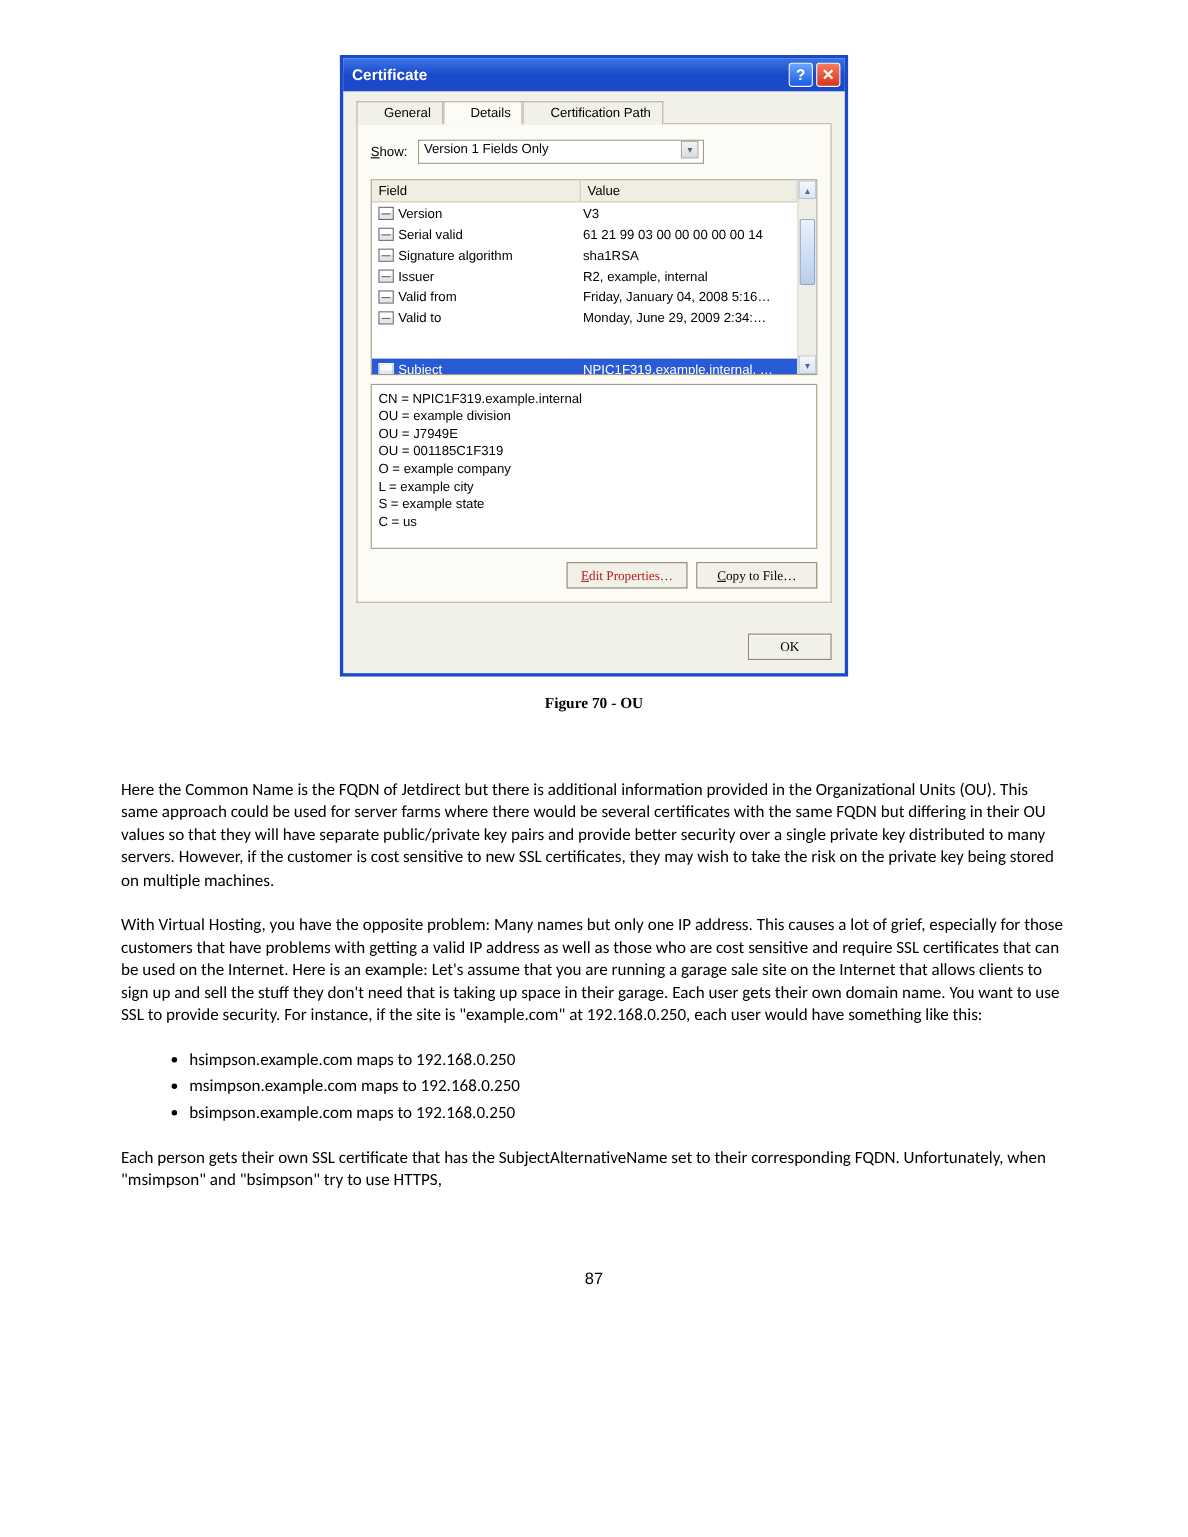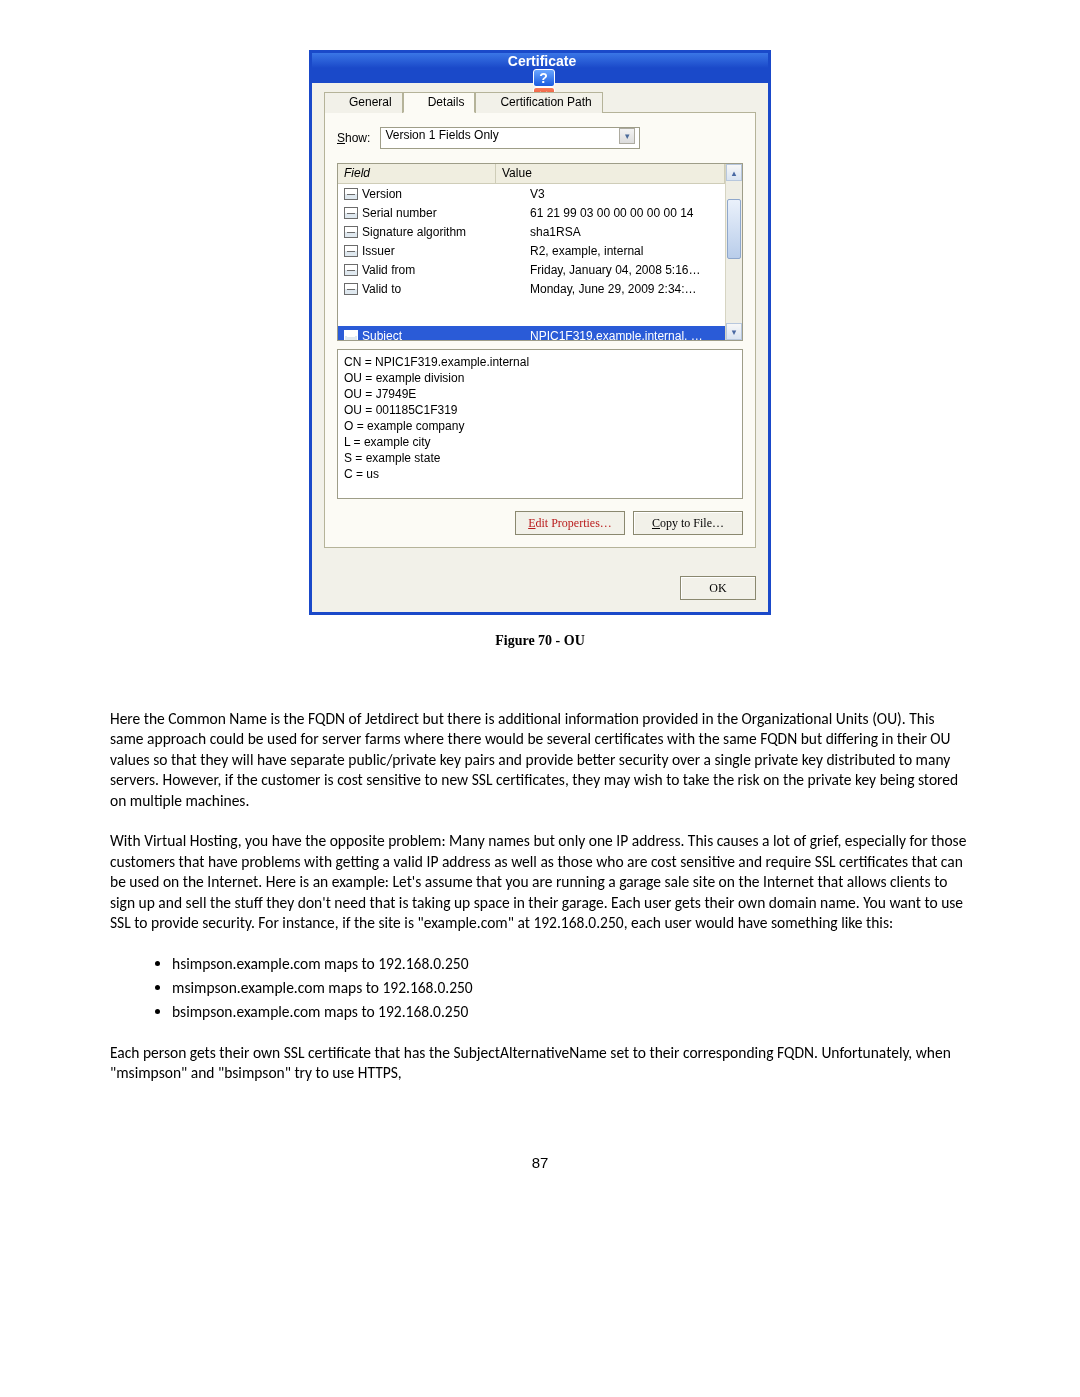--- a/index.html
+++ b/index.html
@@ -24,21 +24,20 @@
   }
   .titlebar {
     height: 30px;
     background: linear-gradient(to bottom,#3a76e6 0%,#1a49c9 50%,#1a49c9 100%);
     display: flex;
     align-items: center;
     padding: 0 4px 0 8px;
     color: #fff;
     font-weight: bold;
     font-size: 14px;
-    flex-direction: column;
   }
   .titlebar .title-text { flex: 1; }
   .tb-btn {
     width: 22px; height: 22px;
     margin-left: 3px;
     border: 1px solid #fff;
     border-radius: 3px;
     display: flex; align-items: center; justify-content: center;
     font-weight: bold;
   }
@@ -81,21 +80,21 @@
     border:1px solid #adaba0;
     background:linear-gradient(#f3f3f3,#dcdcdc);
     display:flex;align-items:center;justify-content:center;
     font-size:9px;color:#4a6a9a;
   }
   
   .listbox-wrap { display:flex; border:1px solid #9e9d88; background:#fff; height:178px;}
   .listbox { flex:1; overflow:hidden; }
   .lb-header { display:flex; background:#f0eee0; border-bottom:1px solid #cfcdb8; height:20px;}
   .lb-header div { padding:2px 6px; border-right:1px solid #cfcdb8;}
-  .lb-col-field { width:158px;font-style:italic;}
+  .lb-col-field { width:190px;}
   .lb-col-value { flex:1;}
   .lb-rows { }
   .lb-row { display:flex; height:19px; align-items:center; }
   .lb-row.selected { background:#2a5bd7; color:#fff;margin-top:28px; }
   .lb-cell-field { width:190px; display:flex; align-items:center; padding-left:6px; gap:4px;}
   .lb-cell-value { flex:1; padding-left:2px; white-space:nowrap; overflow:hidden;}
   .field-icon {
     width:14px;height:12px;
     border:1px solid #6b6b6b;
     background:linear-gradient(#fff 0 50%, #dfe8ef 50% 100%);
@@ -183,21 +182,21 @@
                 <div class="lb-row">
                   <div class="lb-cell-field">
                     <span class="field-icon"></span>
                     <span>Version</span>
                   </div>
                   <div class="lb-cell-value">V3</div>
                 </div>
                 <div class="lb-row">
                   <div class="lb-cell-field">
                     <span class="field-icon"></span>
-                    <span>Serial number</span>
+                    <span>Serial valid</span>
                   </div>
                   <div class="lb-cell-value">61 21 99 03 00 00 00 00 00 14</div>
                 </div>
                 <div class="lb-row">
                   <div class="lb-cell-field">
                     <span class="field-icon"></span>
                     <span>Signature algorithm</span>
                   </div>
                   <div class="lb-cell-value">sha1RSA</div>
                 </div>

